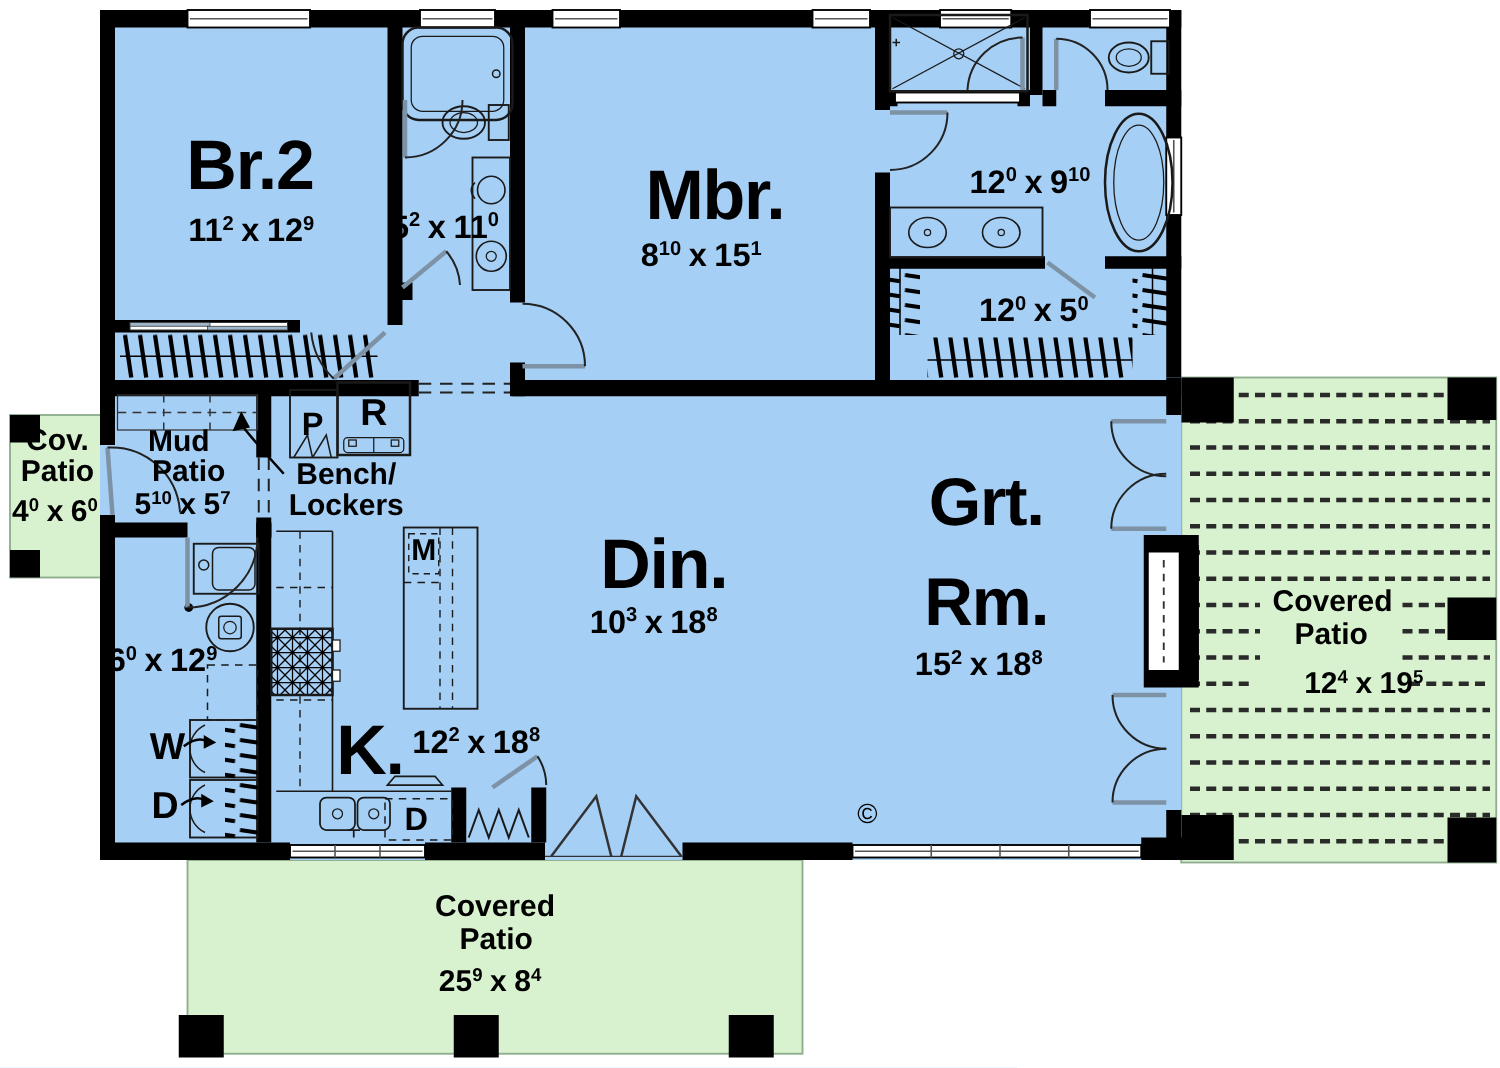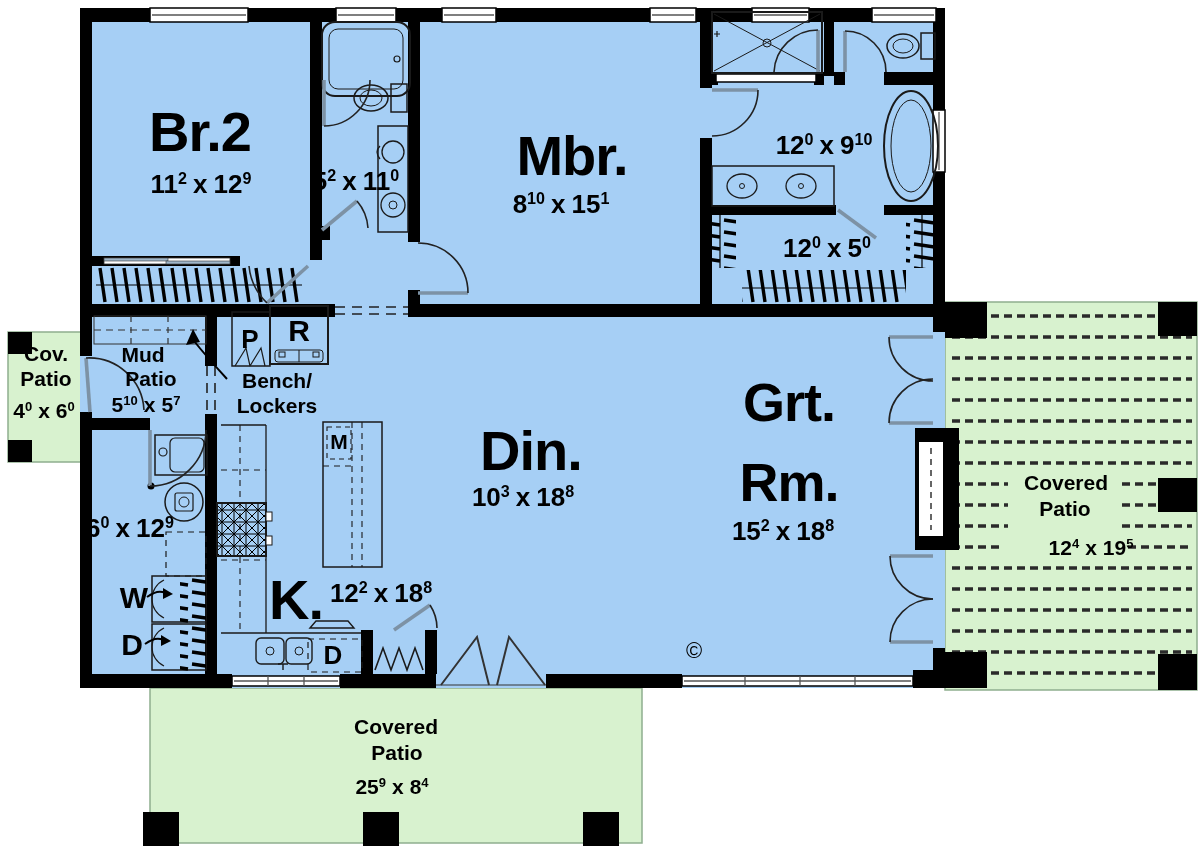--- a/index.html
+++ b/index.html
@@ -4,21 +4,21 @@
 <style>
   html,body{margin:0;padding:0;background:#ffffff;}
   #plan{position:relative;width:1200px;height:854px;background:#ffffff;overflow:hidden;
         font-family:"Liberation Sans",sans-serif;color:#000;}
   #plan svg{position:absolute;left:0;top:0;}
   .lbl{position:absolute;transform:translate(-50%,-50%);white-space:nowrap;
        font-weight:700;color:#000;line-height:1;}
   .big{font-size:56px;letter-spacing:-1px;}
   .big2{font-size:54px;letter-spacing:-1px;}
   .dim{font-size:26px;}
-  .small{font-size:21px;}
+  .small{font-size:24px;}
   .fix{font-size:26px;}
   .fixL{font-size:30px;}
   .cp{font-size:22px;font-weight:400;}
   .dim sup,.small sup{font-size:62%;font-weight:700;position:relative;top:-0.55em;vertical-align:baseline;}
   .x{margin:0 6px;}
 </style>
 </head>
 <body>
 
 <div id="plan">

